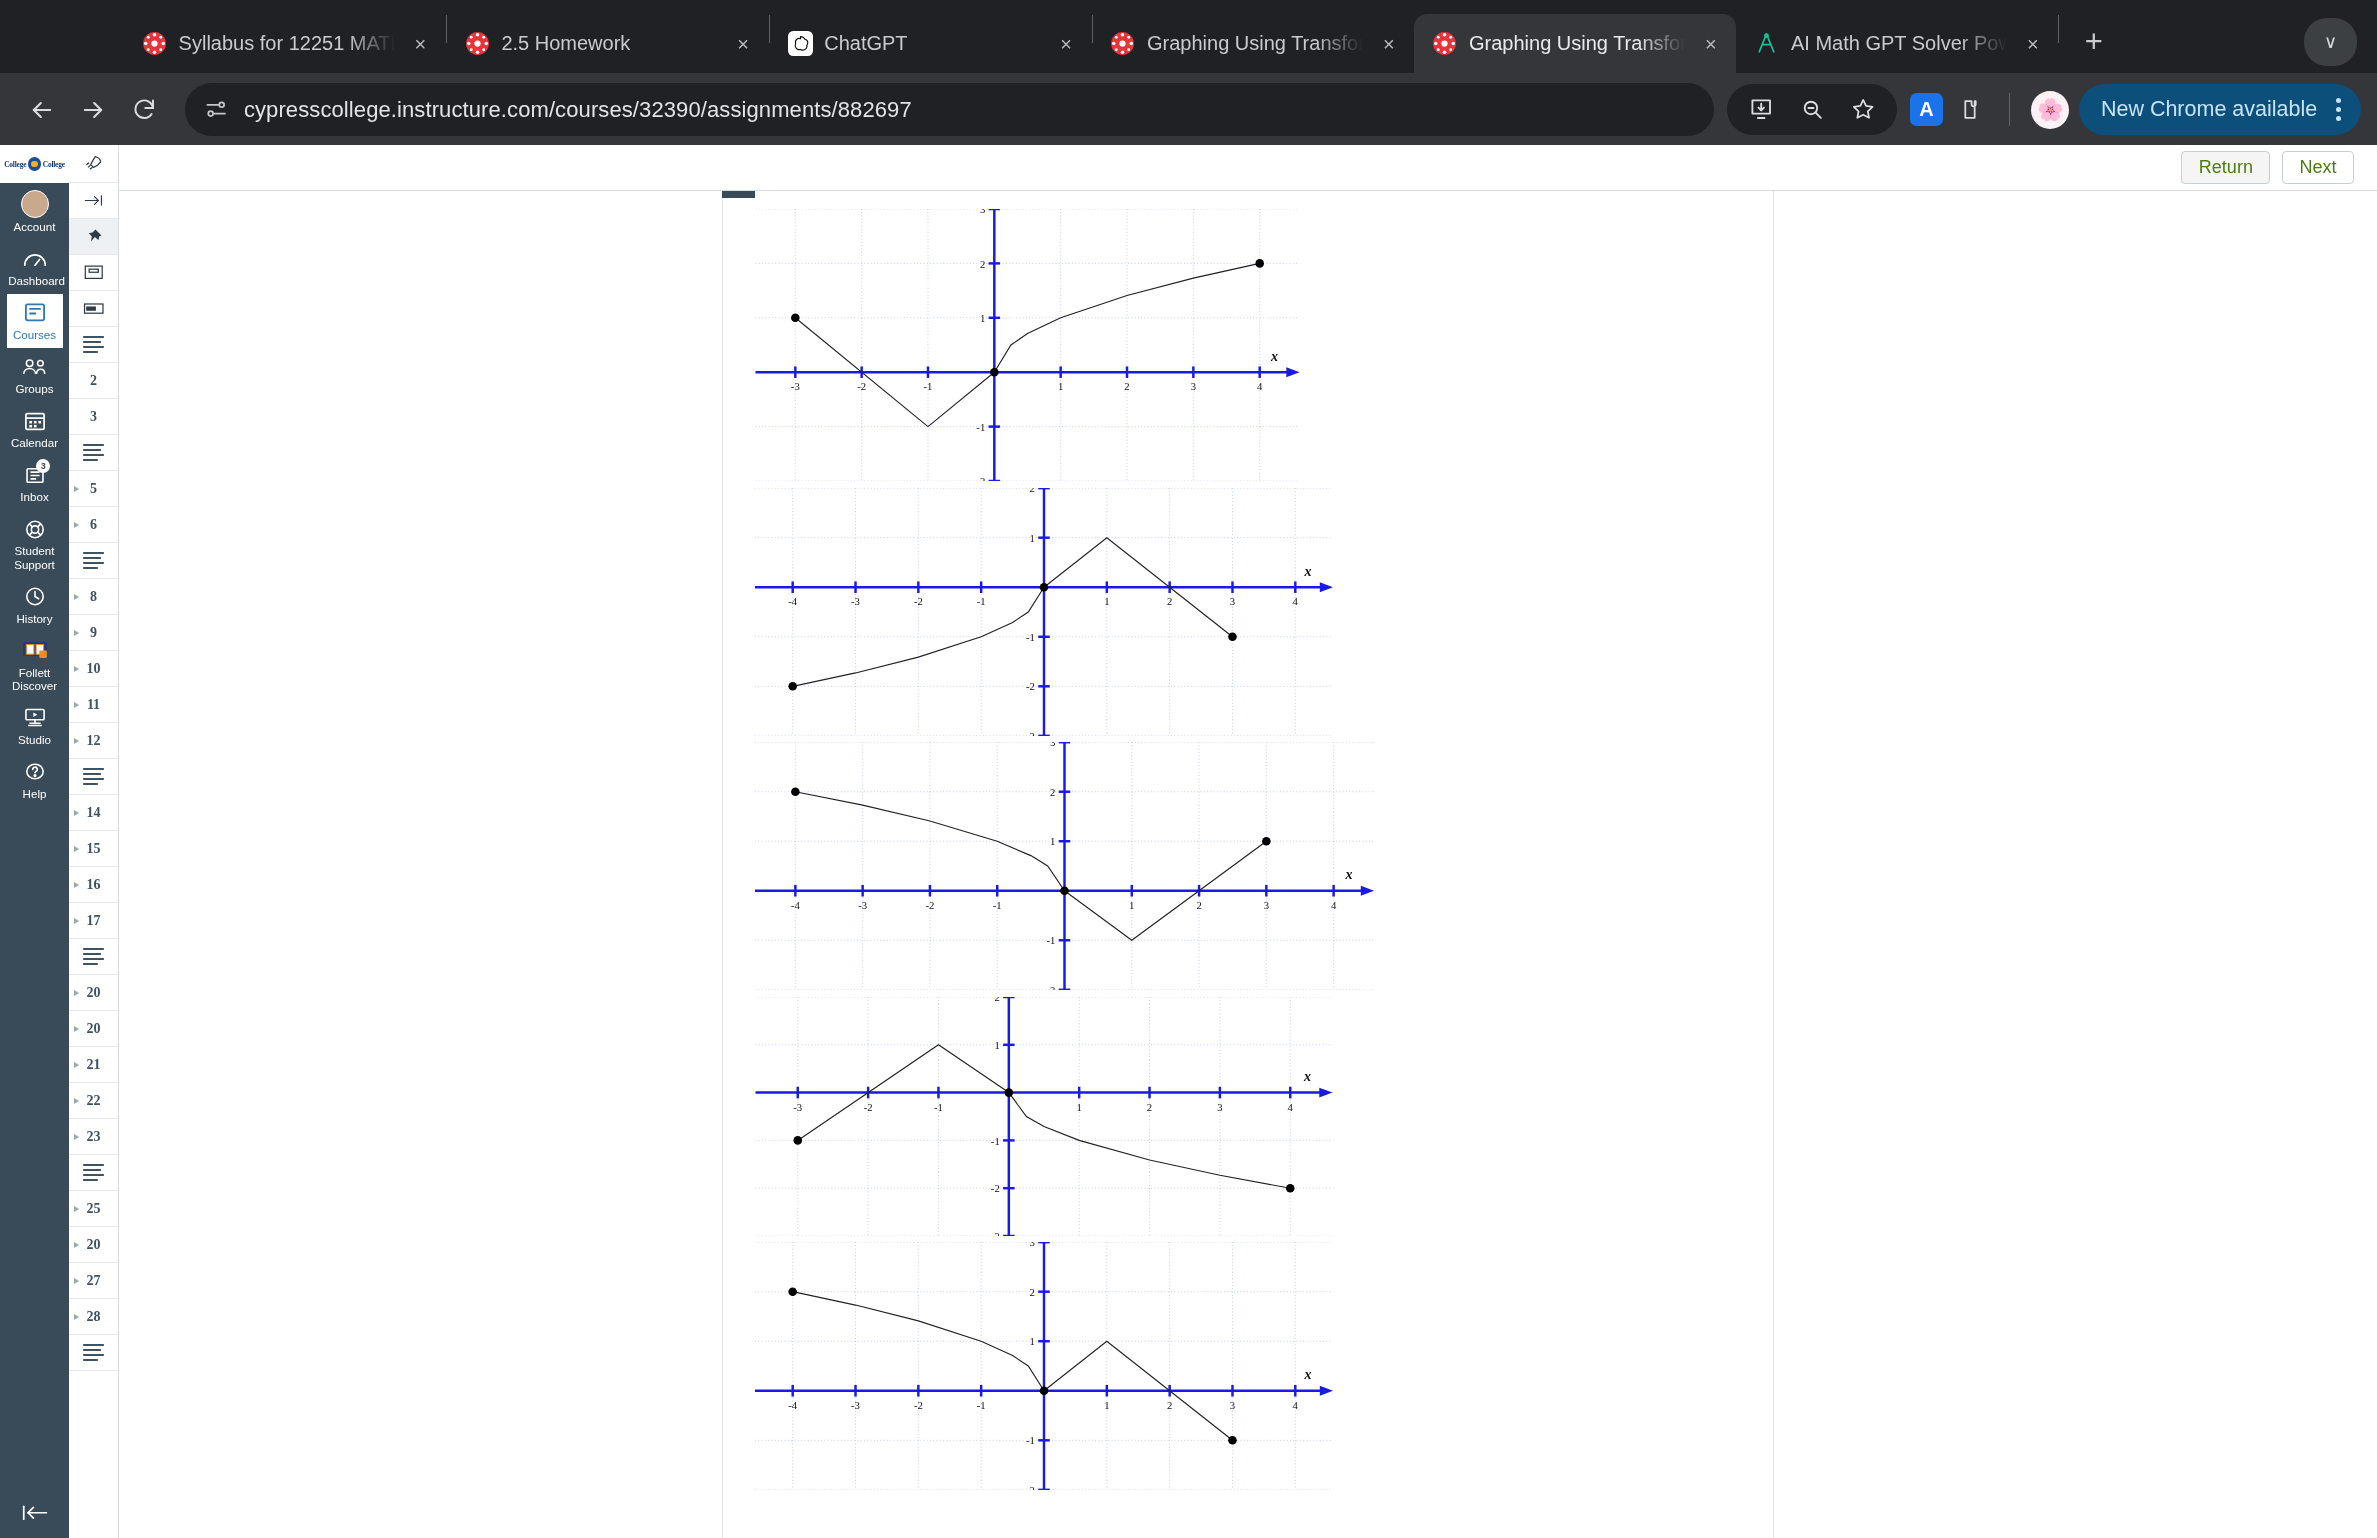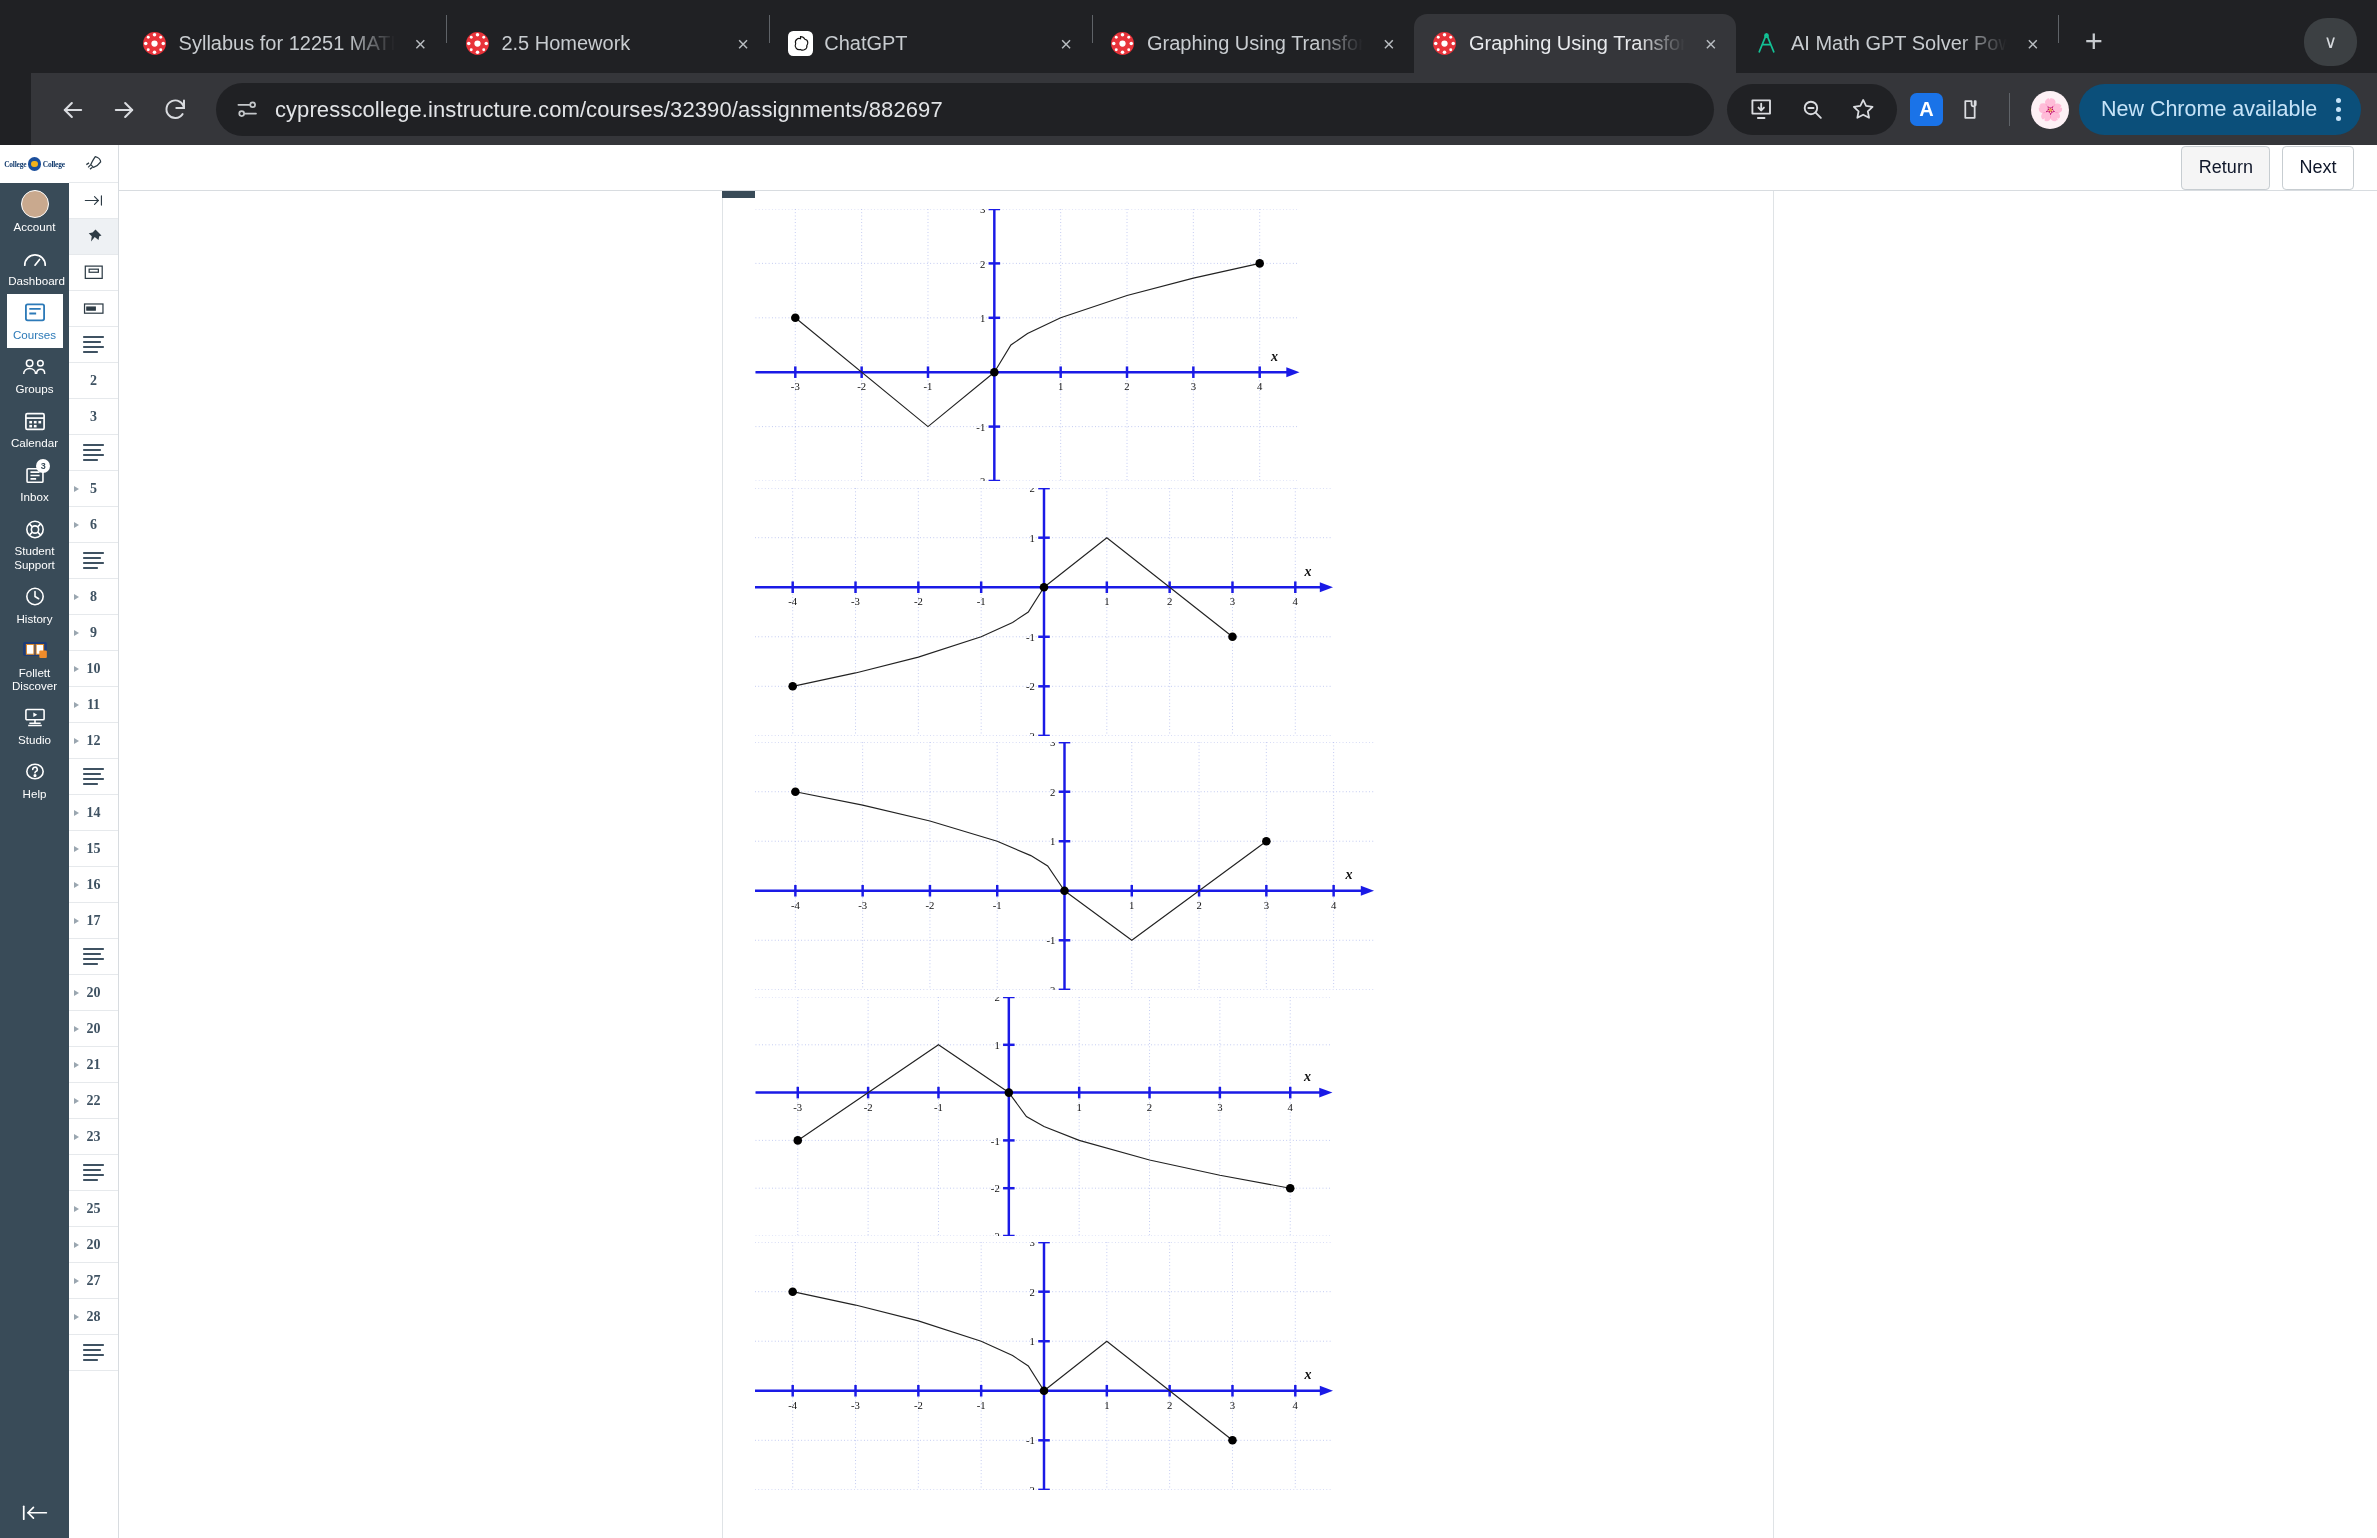--- a/index.html
+++ b/index.html
@@ -54,21 +54,21 @@
   .tablist-chevron {
     width: 53px; height: 48px; margin: 0 20px 6.6px 0; border-radius: 23px;
     background: #3c4043; color: #d5d8dc;
     display: flex; align-items: center; justify-content: center;
     font-size: 18px; flex: 0 0 auto;
   }
 
   .toolbar {
     position: absolute; top: 73px; left: 0; right: 0; height: 73px;
     background: #35363a;
-    display: flex; align-items: center; gap: 0; padding: 0 16.5px; margin-left: 31px;
+    display: flex; align-items: center; gap: 0; padding: 0 16.5px;
   }
   .tb-btn {
     width: 51px; height: 51px; border-radius: 50%;
     display: flex; align-items: center; justify-content: center;
     color: #dadce0; flex: 0 0 auto;
   }
   .omnibox {
     flex: 1 1 auto; height: 53px; margin: 0 13.2px 0 15px;
     background: #202124; border-radius: 28px;
     display: flex; align-items: center; padding: 0 18px; gap: 15px;
@@ -178,22 +178,22 @@
     position: absolute; top: 0; left: 119px; right: 0; bottom: 0;
     background: #fff;
   }
   .content-top {
     height: 46px; border-bottom: 0.8px solid #d8dce0;
     display: flex; align-items: center; justify-content: flex-end;
     padding-right: 23px; gap: 11.6px; position: relative;
   }
   .btn {
     border: 0.8px solid #c7cdd1; border-radius: 4.1px;
-    height: 44px; padding: 0 16.5px;
-    font-size: 18px; color: #0f172a; background: #fff;
+    height: 33px; padding: 0 16.5px;
+    font-size: 18px; color: #4d7c0f; background: #fff;
     display: flex; align-items: center;
   }
   .btn.grey { background: #f5f5f5; }
 
   .doc-wrap {
     position: absolute; top: 46px; left: 0; right: 0; bottom: 0;
     overflow: hidden;
   }
   .doc-rail-l { position: absolute; top: 0; bottom: 0; left: 603px; width: 0.8px; background: #dfe3e6; }
   .doc-rail-r { position: absolute; top: 0; bottom: 0; left: 1654px; width: 0.8px; background: #dfe3e6; }

